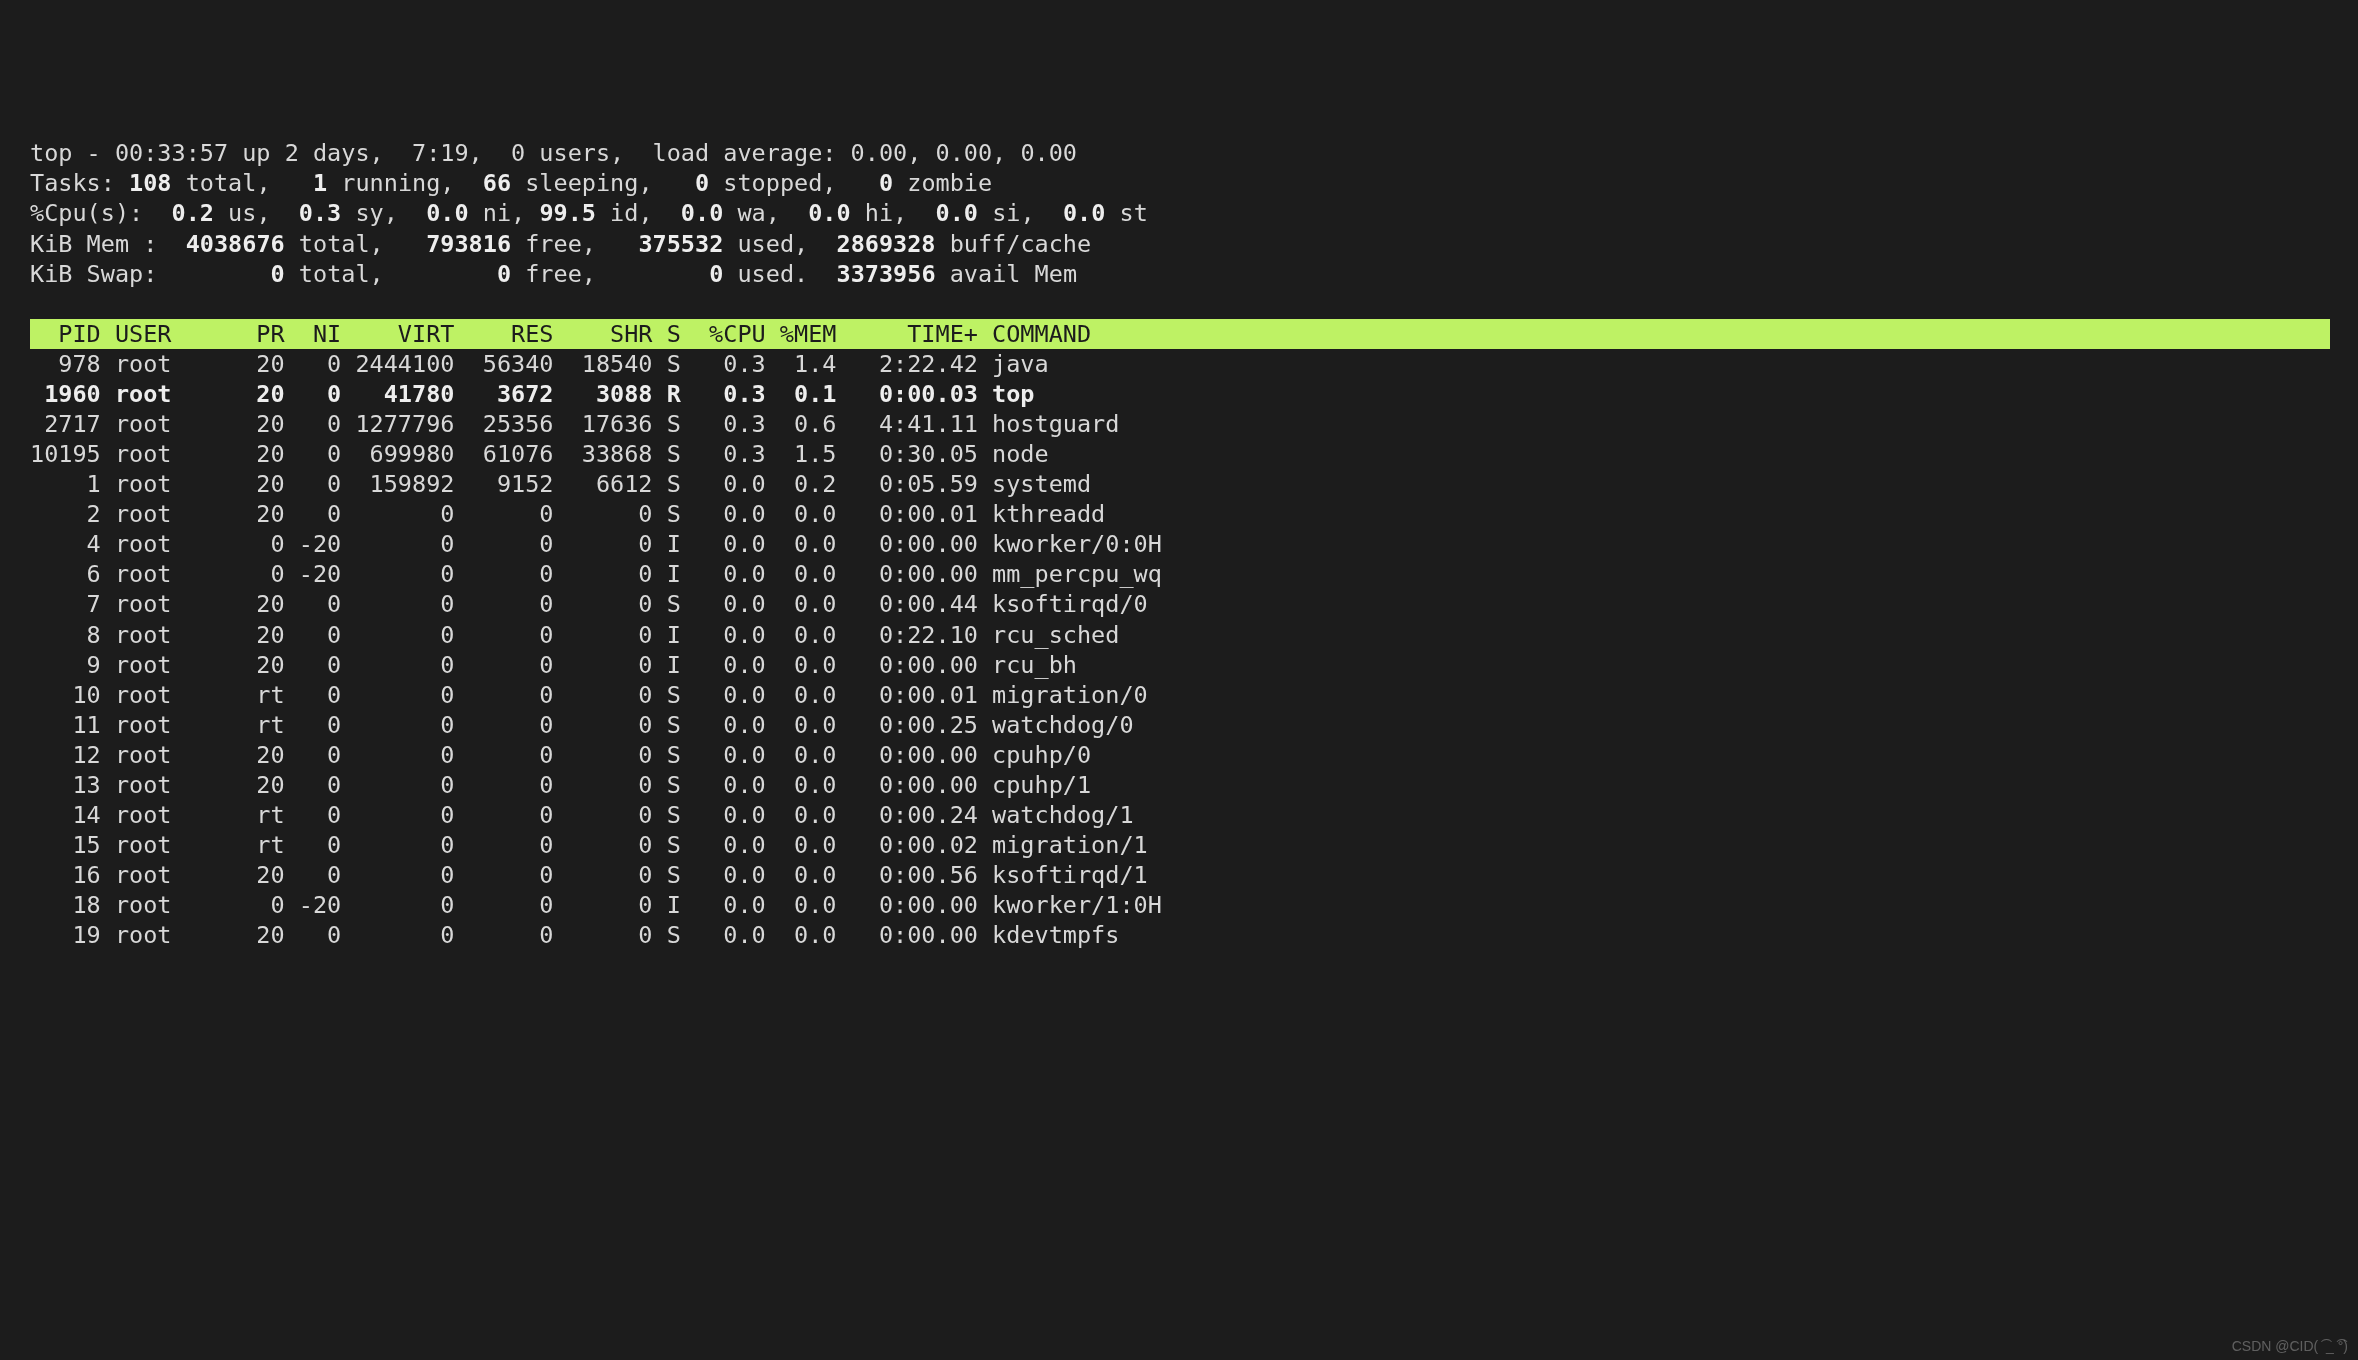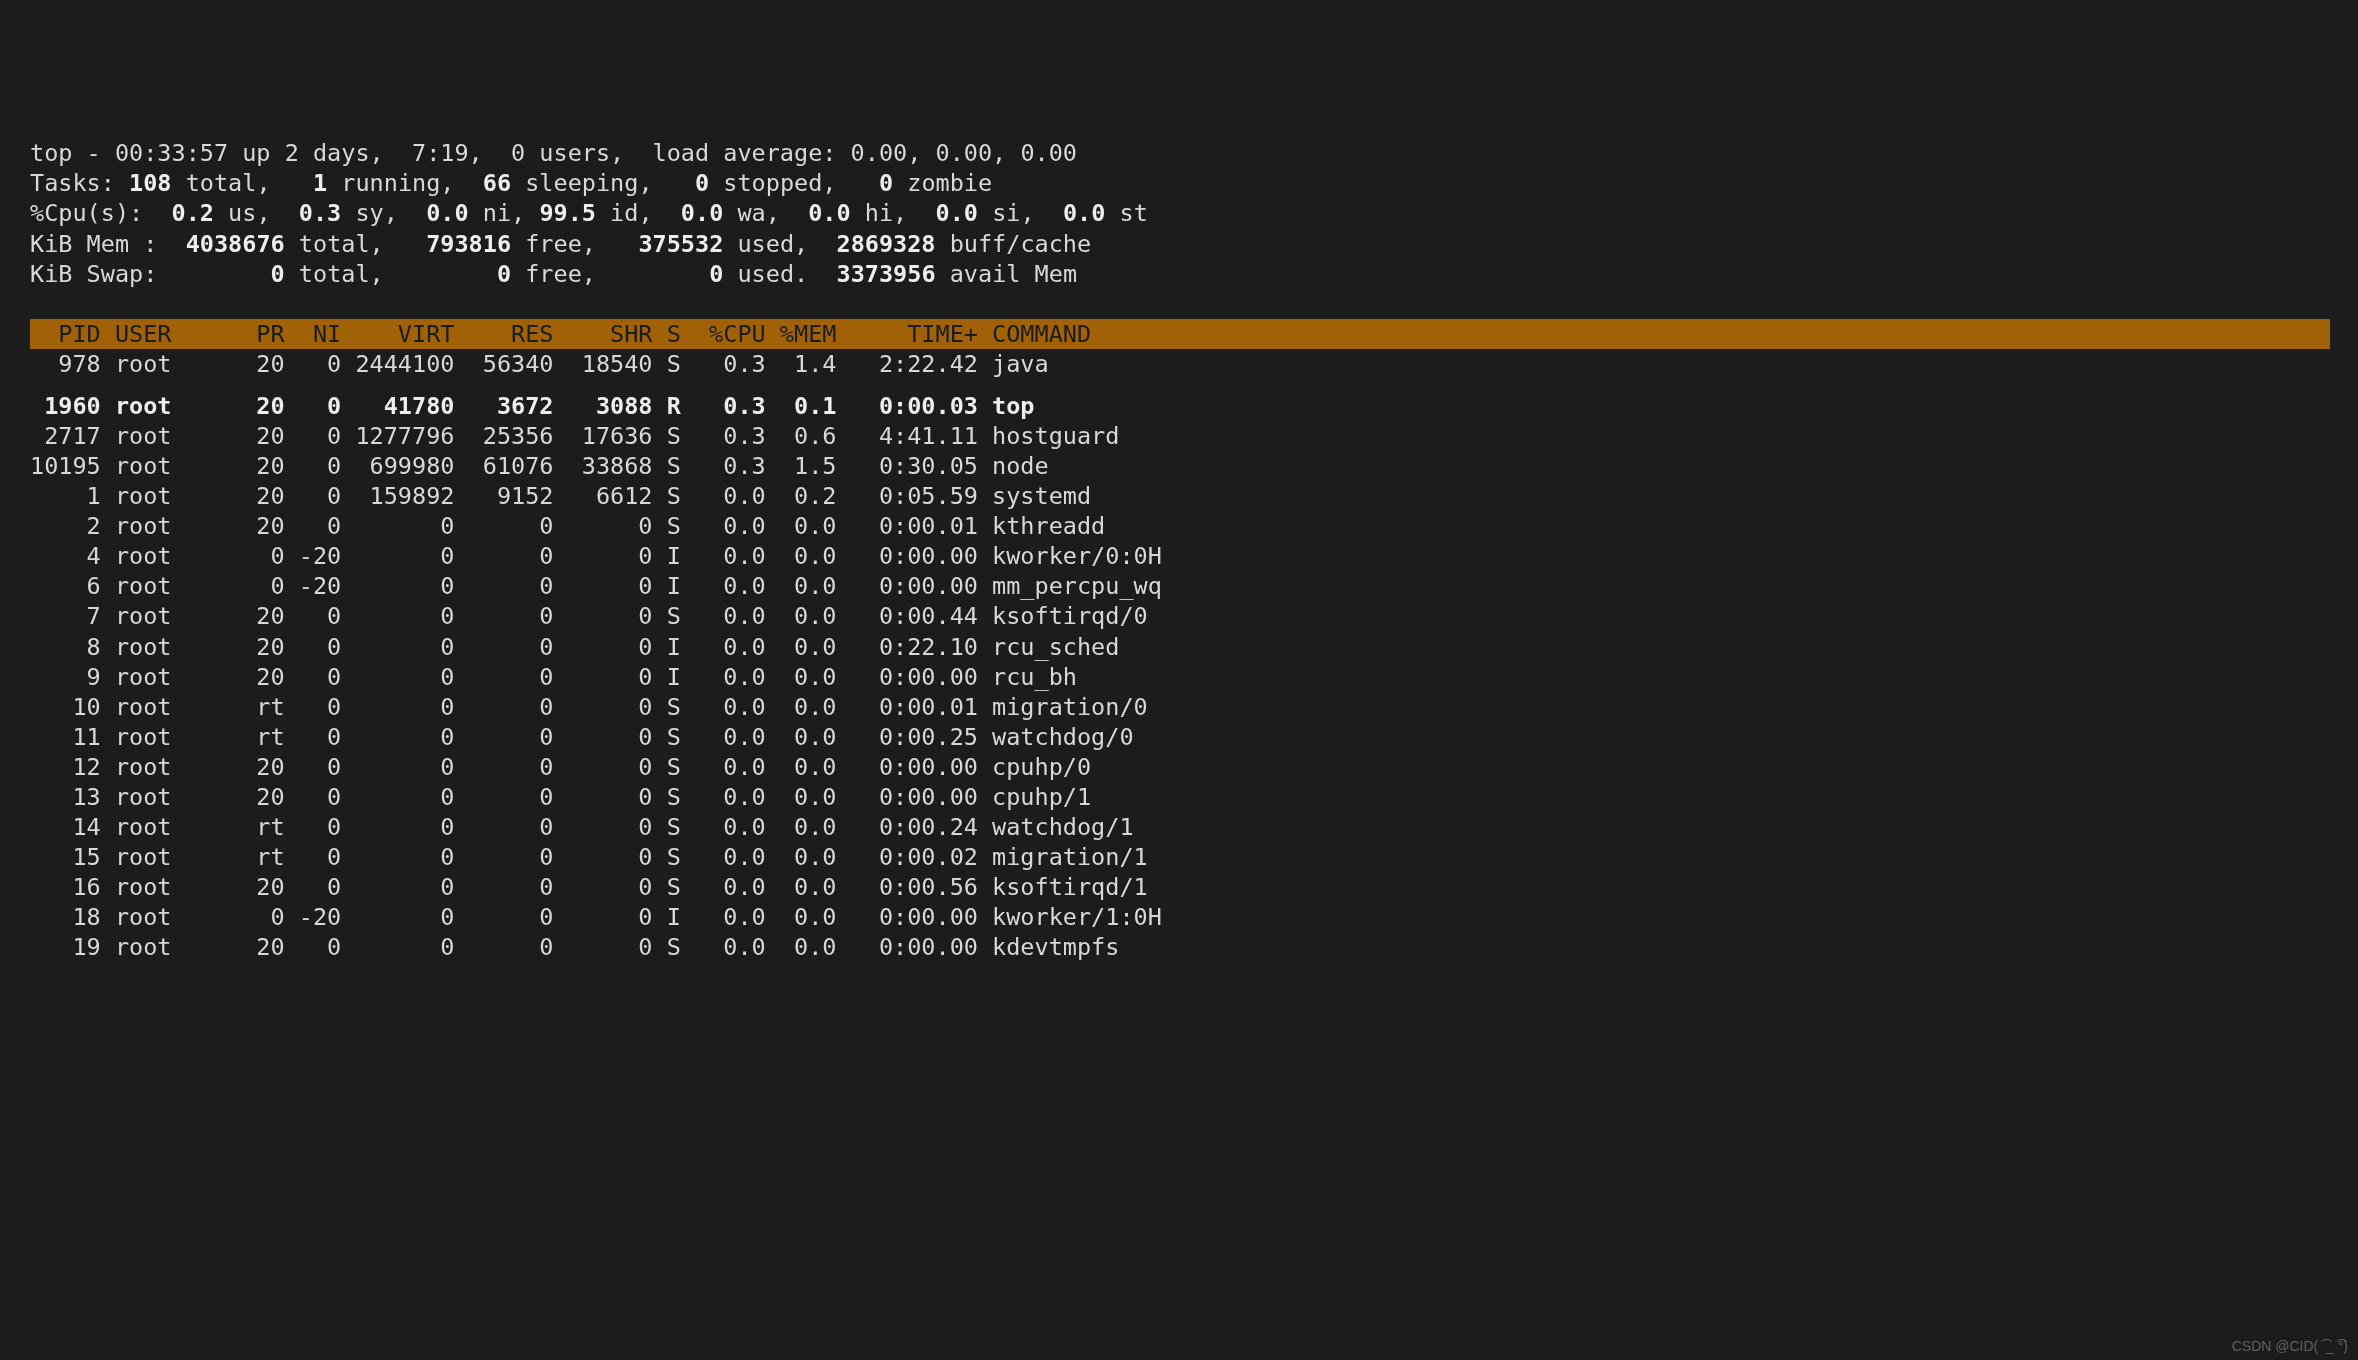--- a/index.html
+++ b/index.html
@@ -9,23 +9,23 @@
       font-family: "Menlo", "Consolas", "DejaVu Sans Mono", monospace;
       font-size: 23.5px;
       line-height: 1.28;
       padding: 18px 0 0 30px;
       width: 2358px;
       height: 1360px;
       overflow: hidden;
       white-space: pre;
       position: relative;
     }
-    .b { font-weight: bold; color: #eeeeee; margin-top: 12px; }
+    .b { font-weight: bold; color: #eeeeee; }
     .hdr {
-      background: #a16207;
+      background: #bef264;
       color: #1c1c1c;
       display: inline-block;
       width: 2300px;
     }
     .watermark {
       position: absolute;
       bottom: 4px;
       right: 10px;
       font-size: 14px;
       font-family: sans-serif;

